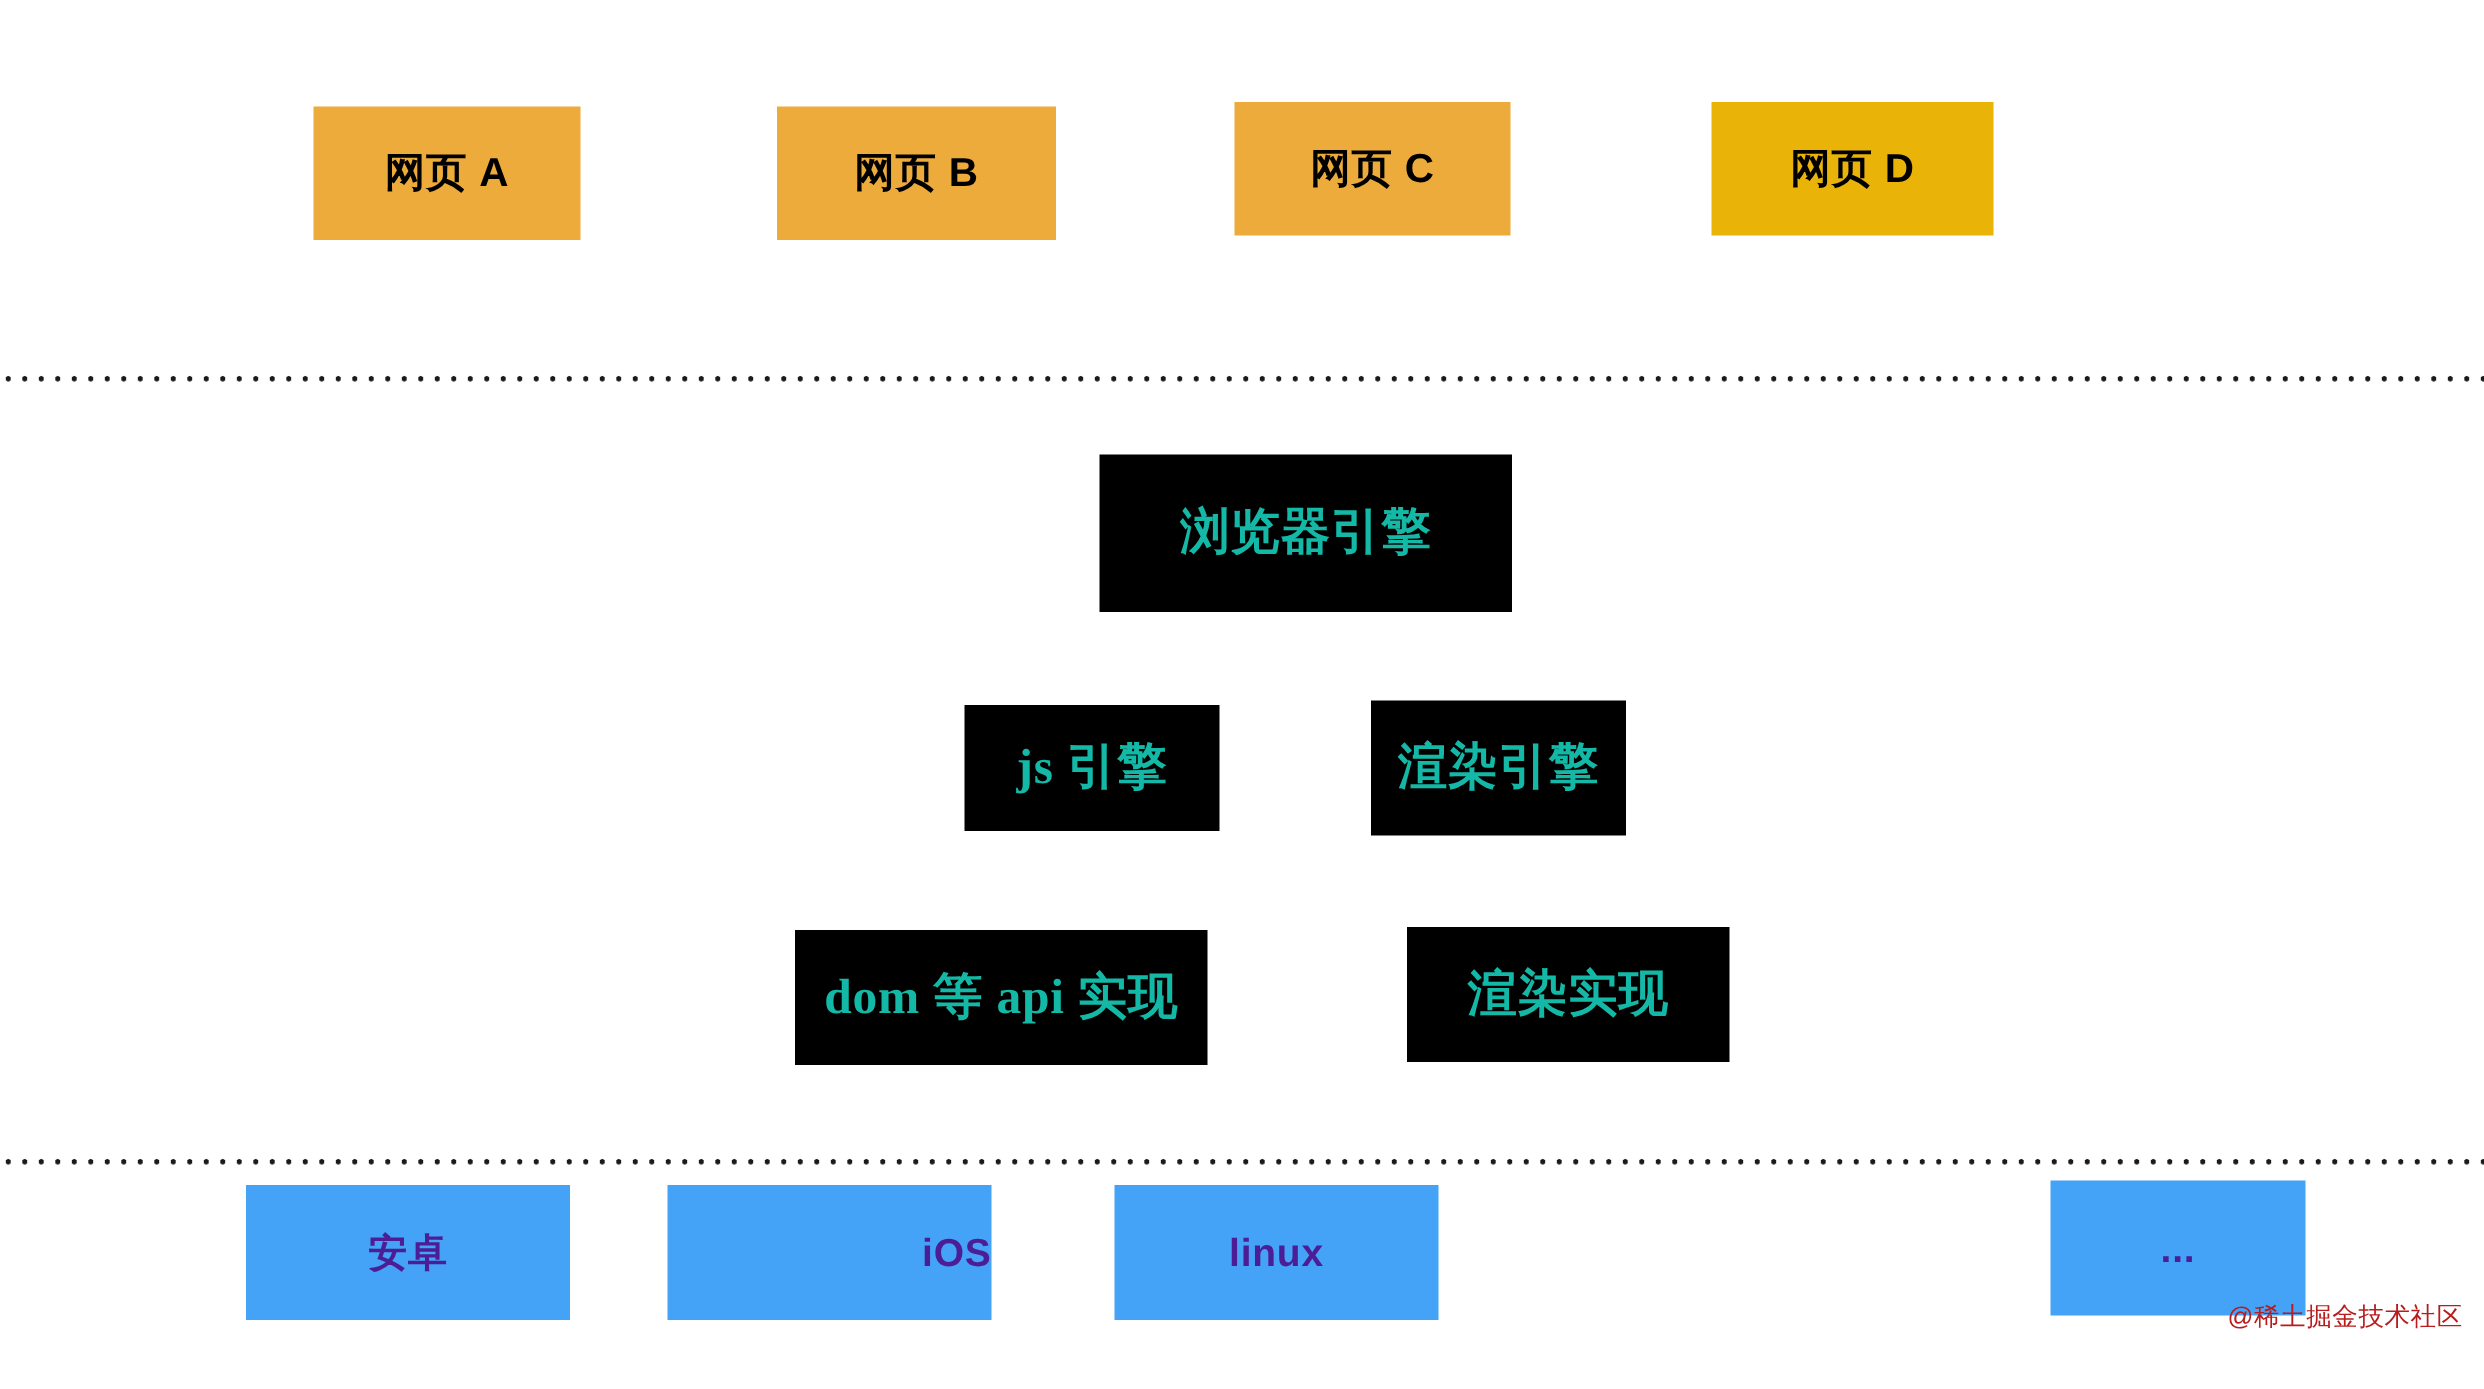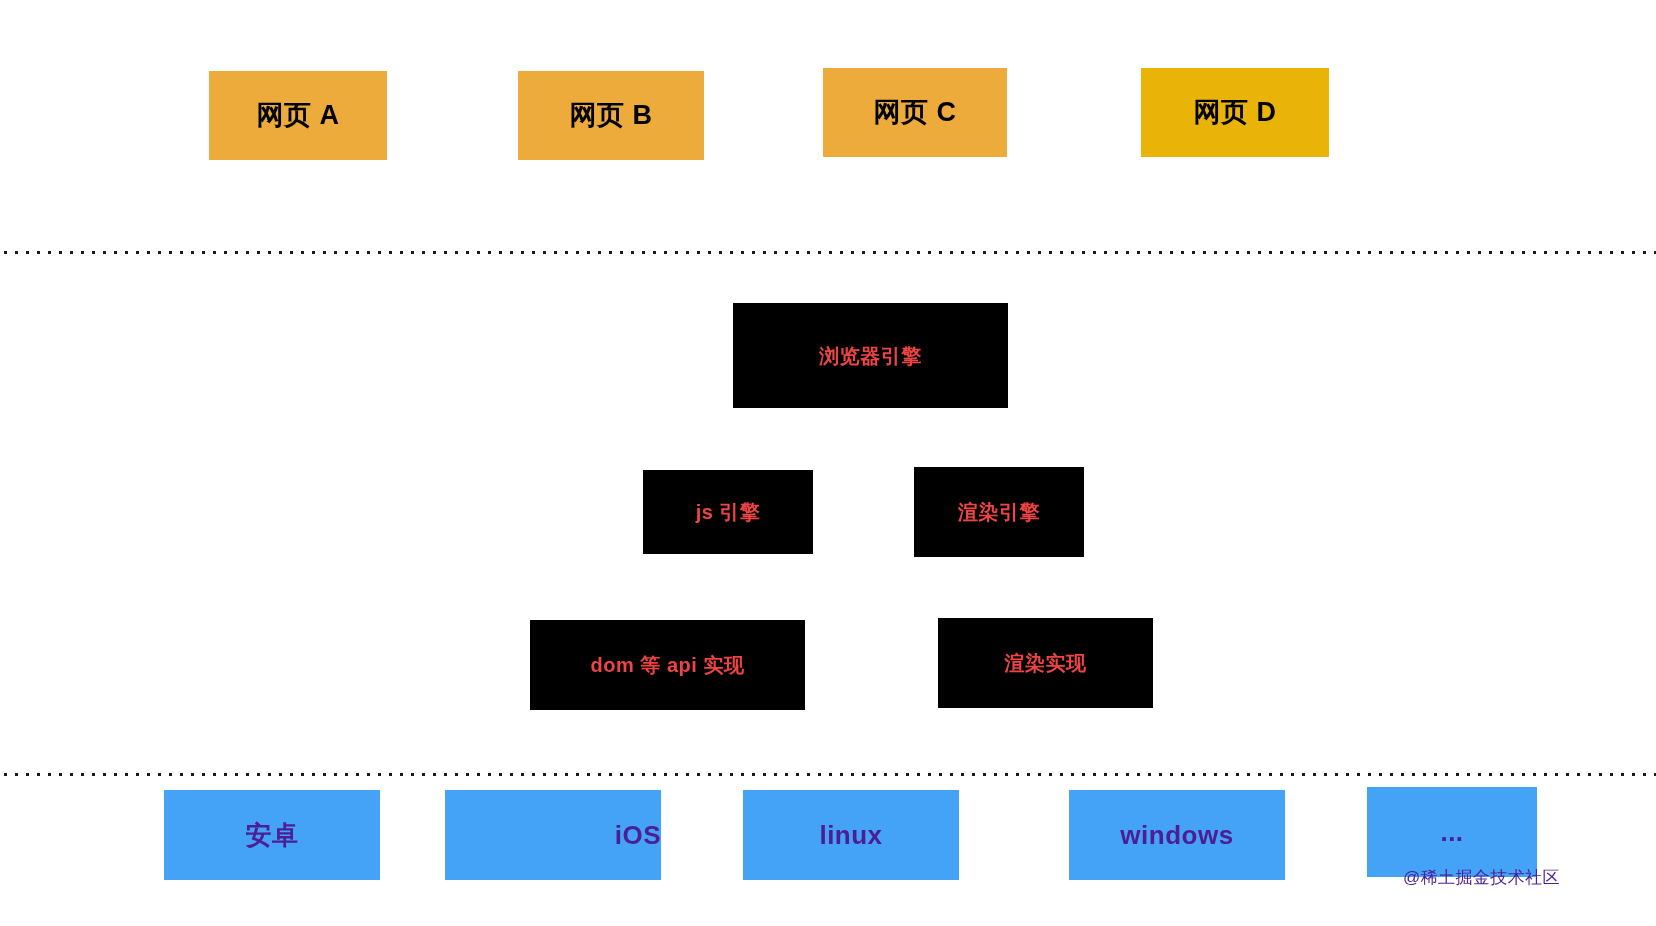--- a/index.html
+++ b/index.html
@@ -31,24 +31,25 @@
   .box-web {
     background: #edab3b;
     color: #000000;
     font-size: 27px;
     font-weight: 700;
     letter-spacing: 0.5px;
   }
 
   .box-engine {
     background: #000000;
-    color: #ef4444;
-    font-size: 20px;
+    color: #14b8a6;
+    font-size: 33px;
     font-weight: 700;
     letter-spacing: 0.5px;
+    font-family: Liberation Serif, serif;
   }
 
   .box-os {
     background: #44a3f7;
     color: #4c1d95;
     font-size: 26px;
     font-weight: 700;
     letter-spacing: 0.5px;
   }
 
@@ -112,22 +113,19 @@
 
   <div class="box box-os" style="left: 164px; top: 790px; width: 216px; height: 90px; background: rgb(68, 163, 247);">
     <span>安卓</span>
   </div>
   <div class="box box-os" style="left: 445px; top: 790px; width: 216px; height: 90px; background: rgb(68, 163, 247); justify-content: flex-end;">
     <span>iOS</span>
   </div>
   <div class="box box-os" style="left: 743px; top: 790px; width: 216px; height: 90px; background: rgb(68, 163, 247);">
     <span>linux</span>
   </div>
-  <div class="box box-os" style="left: 1069px; top: 790px; width: 216px; height: 90px; background: rgb(68, 163, 247);">
-    <span>windows</span>
-  </div>
   <div class="box box-os" style="left: 1367px; top: 787px; width: 170px; height: 90px; background: rgb(68, 163, 247);">
     <span>...</span>
   </div>
 
-  <div class="watermark" style="left: 1403px; top: 866px; color: #4c1d95;">@稀土掘金技术社区</div>
+  <div class="watermark" style="left: 1485px; top: 866px; color: #b91c1c;">@稀土掘金技术社区</div>
 
 </div>
 
 </body></html>

